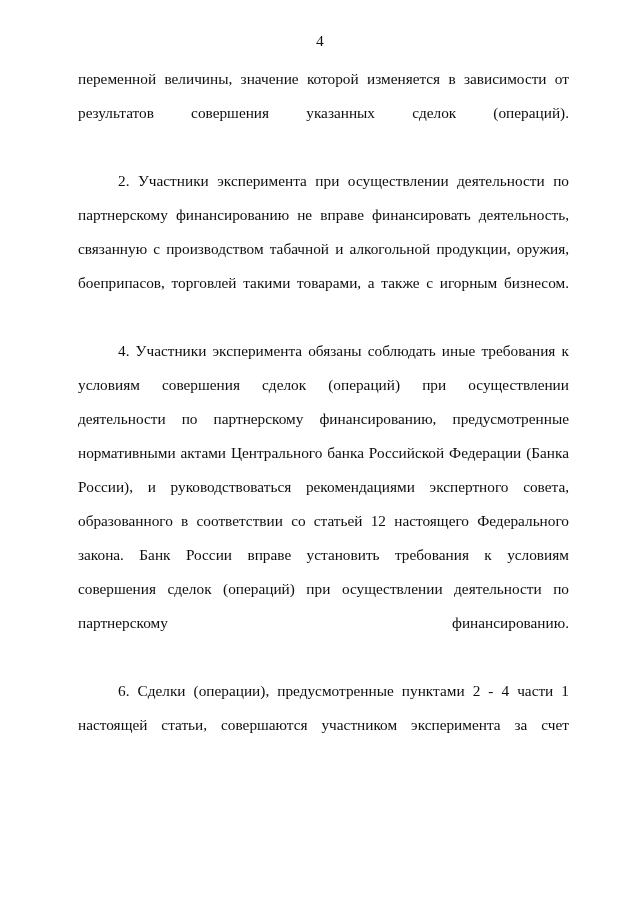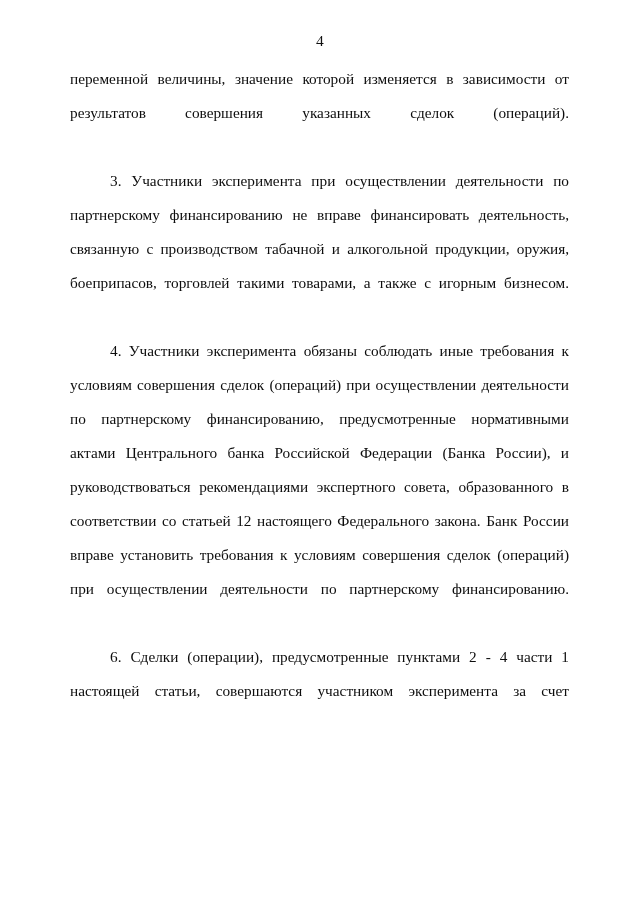--- a/index.html
+++ b/index.html
@@ -39,21 +39,21 @@
 
   
   .body-col {
     position: absolute;
     top: 62px;
     left: 70px;
     width: 499px;
   }
 
   p.para {
-    margin: 0 0 0 0;
+    margin: 0 0 0 8px;
     text-align: justify;
     text-justify: inter-word;
     text-indent: 40px;
     font-size: 15.3px;
     line-height: 34px;
     color: #0d0d0d;
     word-spacing: 0.2px;
     hyphens: none;
   }
   p.para.no-indent {
@@ -75,21 +75,21 @@
 <body>
 
 <div class="page">
 
   <div class="page-number">4</div>
 
   <div class="body-col">
 
     <p class="para no-indent">переменной величины, значение которой изменяется в зависимости от результатов совершения указанных сделок (операций).</p>
 
-    <p class="para">3. Участники эксперимента при осуществлении деятельности по партнерскому финансированию не вправе финансировать деятельность, связанную с производством табачной и алкогольной продукции, оружия, боеприпасов, торговлей такими товарами, а также с игорным бизнесом.</p>
+    <p class="para">2. Участники эксперимента при осуществлении деятельности по партнерскому финансированию не вправе финансировать деятельность, связанную с производством табачной и алкогольной продукции, оружия, боеприпасов, торговлей такими товарами, а также с игорным бизнесом.</p>
 
     <p class="para">4. Участники эксперимента обязаны соблюдать иные требования к условиям совершения сделок (операций) при осуществлении деятельности по партнерскому финансированию, предусмотренные нормативными актами Центрального банка Российской Федерации (Банка России), и руководствоваться рекомендациями экспертного совета, образованного в соответствии со статьей 12 настоящего Федерального закона. Банк России вправе установить требования к условиям совершения сделок (операций) при осуществлении деятельности по партнерскому финансированию.</p>
 
 
     <p class="para">6. Сделки (операции), предусмотренные пунктами 2 - 4 части 1 настоящей статьи, совершаются участником эксперимента за счет</p>
 
   </div>
 
 </div>
 

